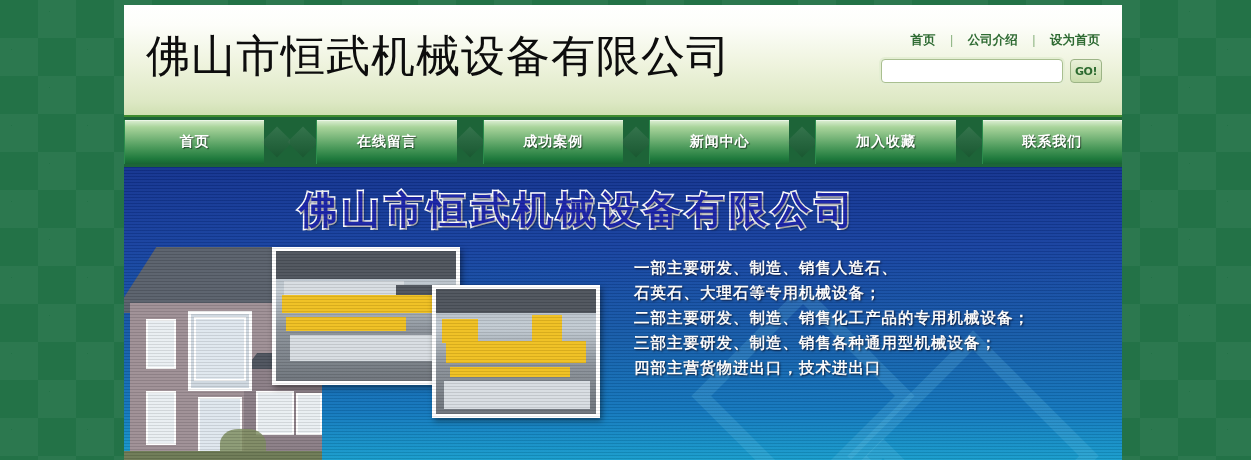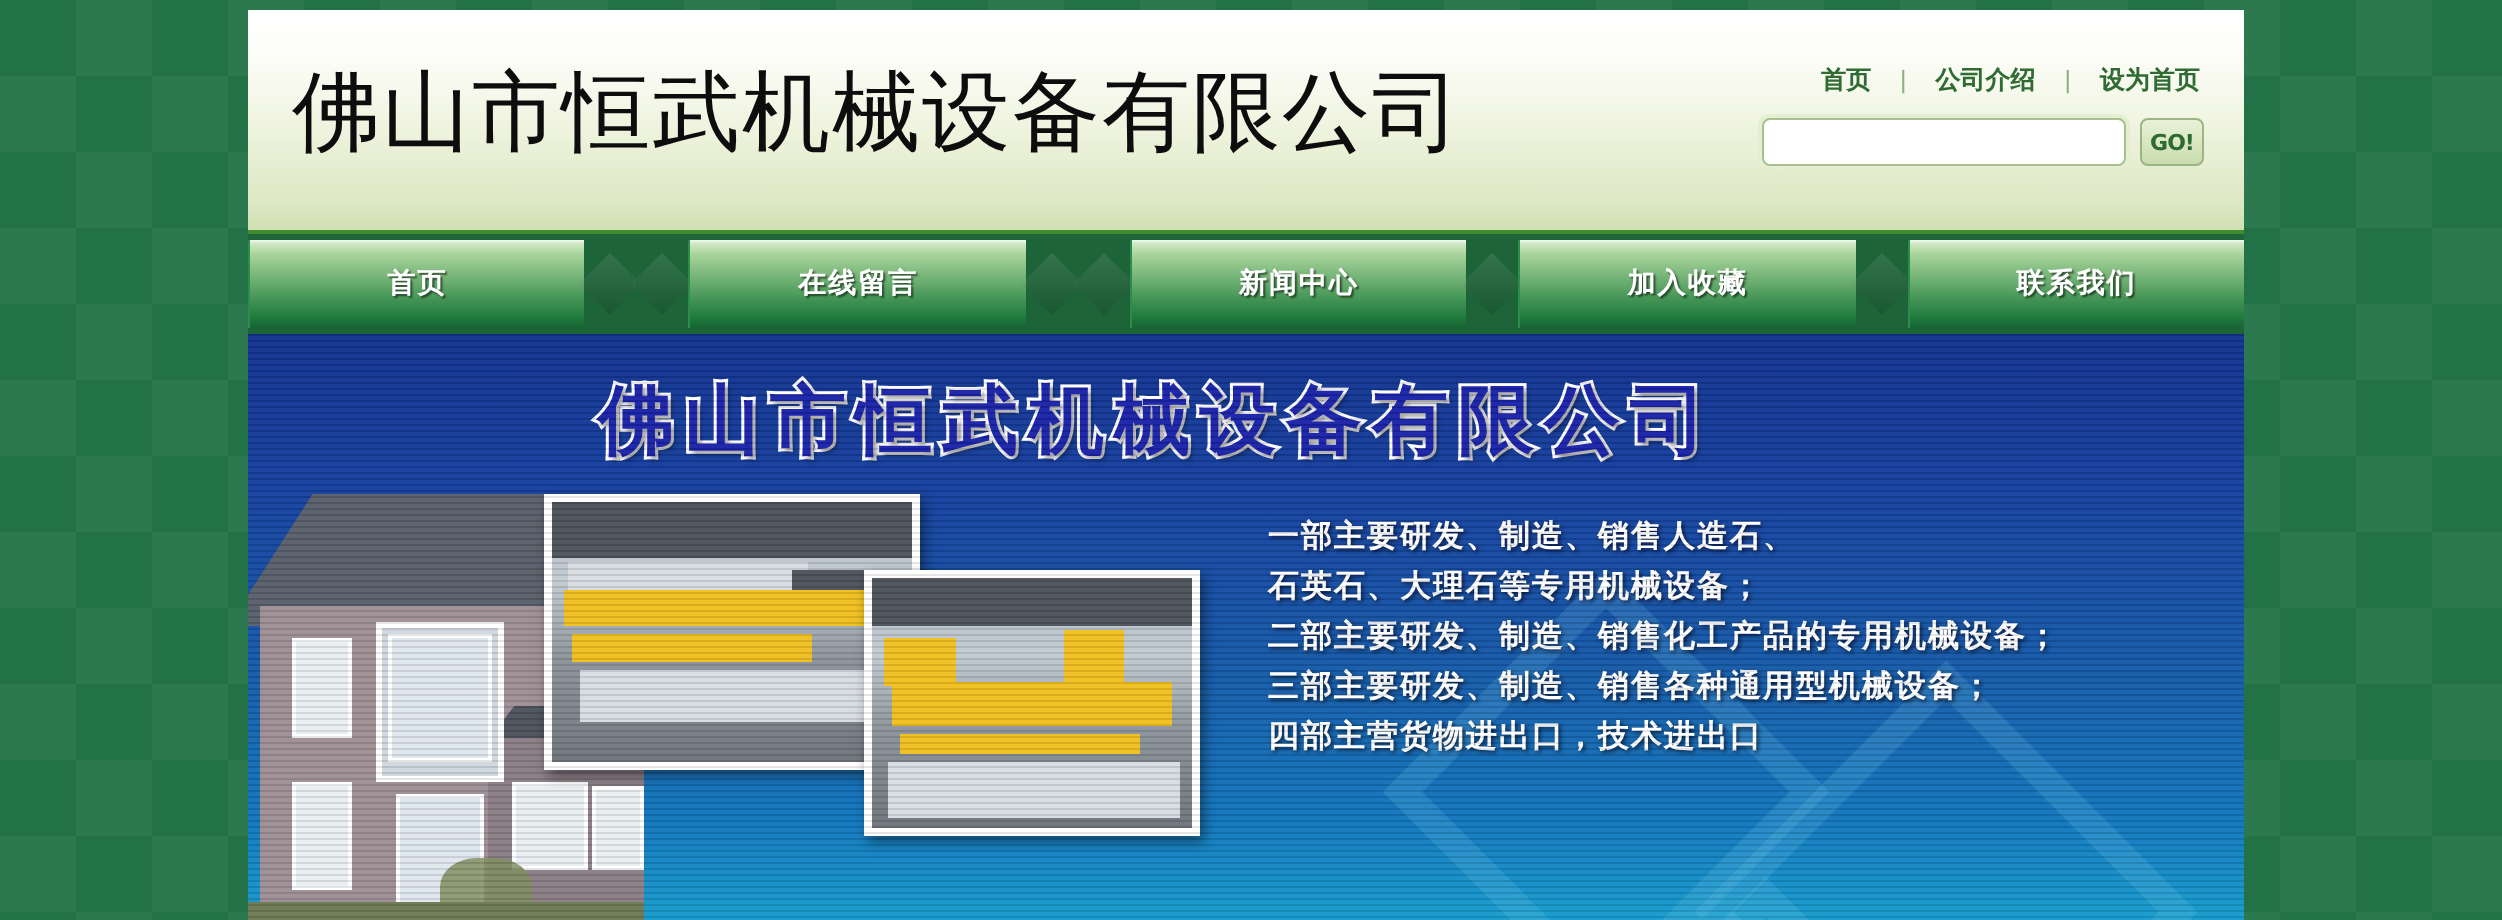--- a/index.html
+++ b/index.html
@@ -174,20 +174,23 @@
     <div class="nav">
       <div class="nav-item">
         <span class="nav-label">首页</span>
       </div>
       <div class="nav-sep"></div>
       <div class="nav-sep"></div>
       <div class="nav-item">
         <span class="nav-label">在线留言</span>
       </div>
       <div class="nav-sep"></div>
+      <div class="nav-item">
+        <span class="nav-label">成功案例</span>
+      </div>
       <div class="nav-sep"></div>
       <div class="nav-item">
         <span class="nav-label">新闻中心</span>
       </div>
       <div class="nav-sep"></div>
       <div class="nav-item">
         <span class="nav-label">加入收藏</span>
       </div>
       <div class="nav-sep"></div>
       <div class="nav-item">

